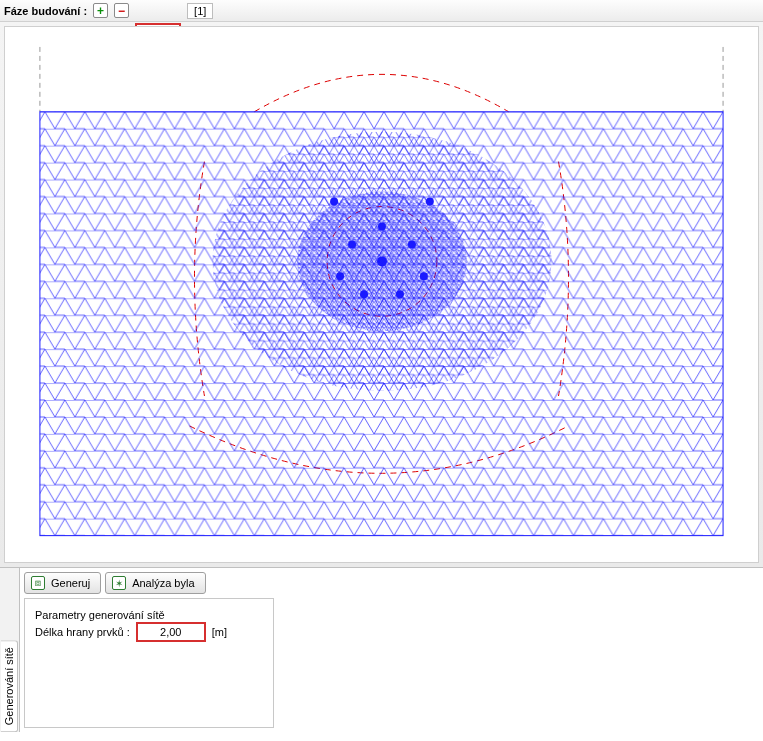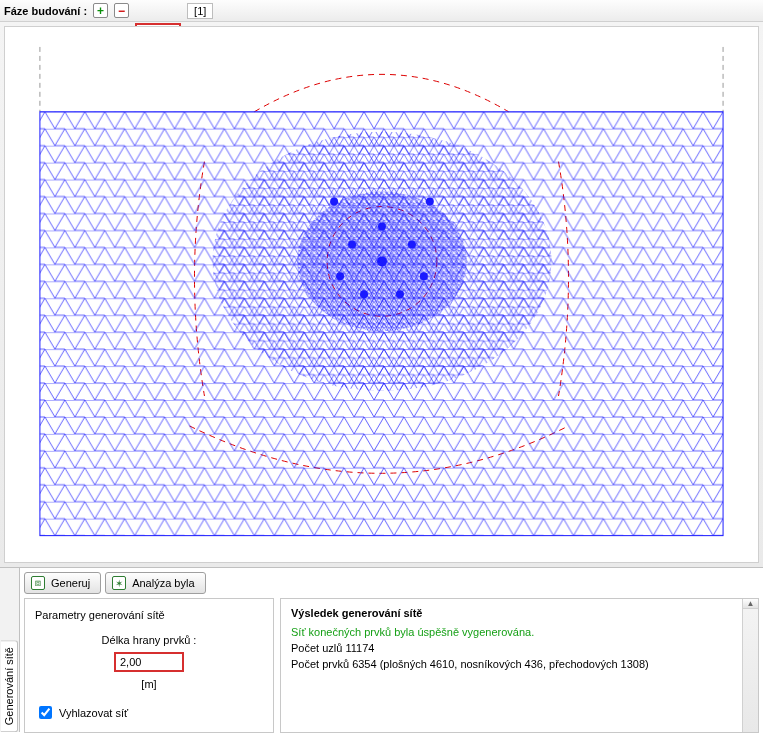--- a/index.html
+++ b/index.html
@@ -123,21 +123,21 @@
   }
 
   .panels { flex:1; display: flex; gap: 6px; }
   .panel-left {
     width: 250px;
     border: 1px solid #c8c8c8;
     padding: 10px 10px;
     background: #fff;
     display: flex;
     flex-direction: column;
-    gap: 13px;
+    gap: 1px;
   }
   .panel-right {
     flex:1;
     border: 1px solid #c8c8c8;
     padding: 8px 10px;
     background: #fff;
     position: relative;
   }
   .panel-right .scroll-stub {
     position: absolute;
@@ -147,25 +147,25 @@
     border-left: 1px solid #d0d0d0;
   }
   .panel-right .scroll-stub::before {
     content:"▲";
     position:absolute; top:0; left:0; right:0;
     text-align:center; font-size:8px; color:#666;
     border-bottom:1px solid #d0d0d0;
     background: linear-gradient(#fefefe,#e3e3e3);
   }
 
-  .param-row { display:flex; align-items:center; gap:6px;flex-direction:column; }
+  .param-row { display:flex; align-items:center; gap:6px; }
   .param-row input[type=text]{
     width: 70px;
     height: 20px;
-    text-align: left;
+    text-align: center;
     padding: 0 4px;
     border: 2px solid #d62f2f;
     font-family: inherit;
     font-size: 11px;
   }
   .chk-row { display:flex; align-items:center; gap:4px; }
 
   .result-title { font-weight: bold; margin-bottom: 6px; }
   .result-success { color: #16a016; }
   .result-line { line-height: 1.45; }
@@ -255,29 +255,18 @@
 
     <div class="panels">
 
       <div class="panel-left">
         <div>Parametry generování sítě</div>
         <div class="param-row">
           <span>Délka hrany prvků :</span>
           <input type="text" value="2,00" style="">
           <span>[m]</span>
         </div>
-        <label class="chk-row">
-          <input type="checkbox" checked="" style="">
-          <span>Vyhlazovat síť</span>
-        </label>
       </div>
 
-      <div class="panel-right">
-        <div class="result-title">Výsledek generování sítě</div>
-        <div class="result-success result-line">Síť konečných prvků byla úspěšně vygenerována.</div>
-        <div class="result-line">Počet uzlů 11174</div>
-        <div class="result-line">Počet prvků 6354 (plošných 4610, nosníkových 436, přechodových 1308)</div>
-        <div class="scroll-stub"></div>
-      </div>
 
     </div>
   </div>
 </div>
 
 </body></html>

